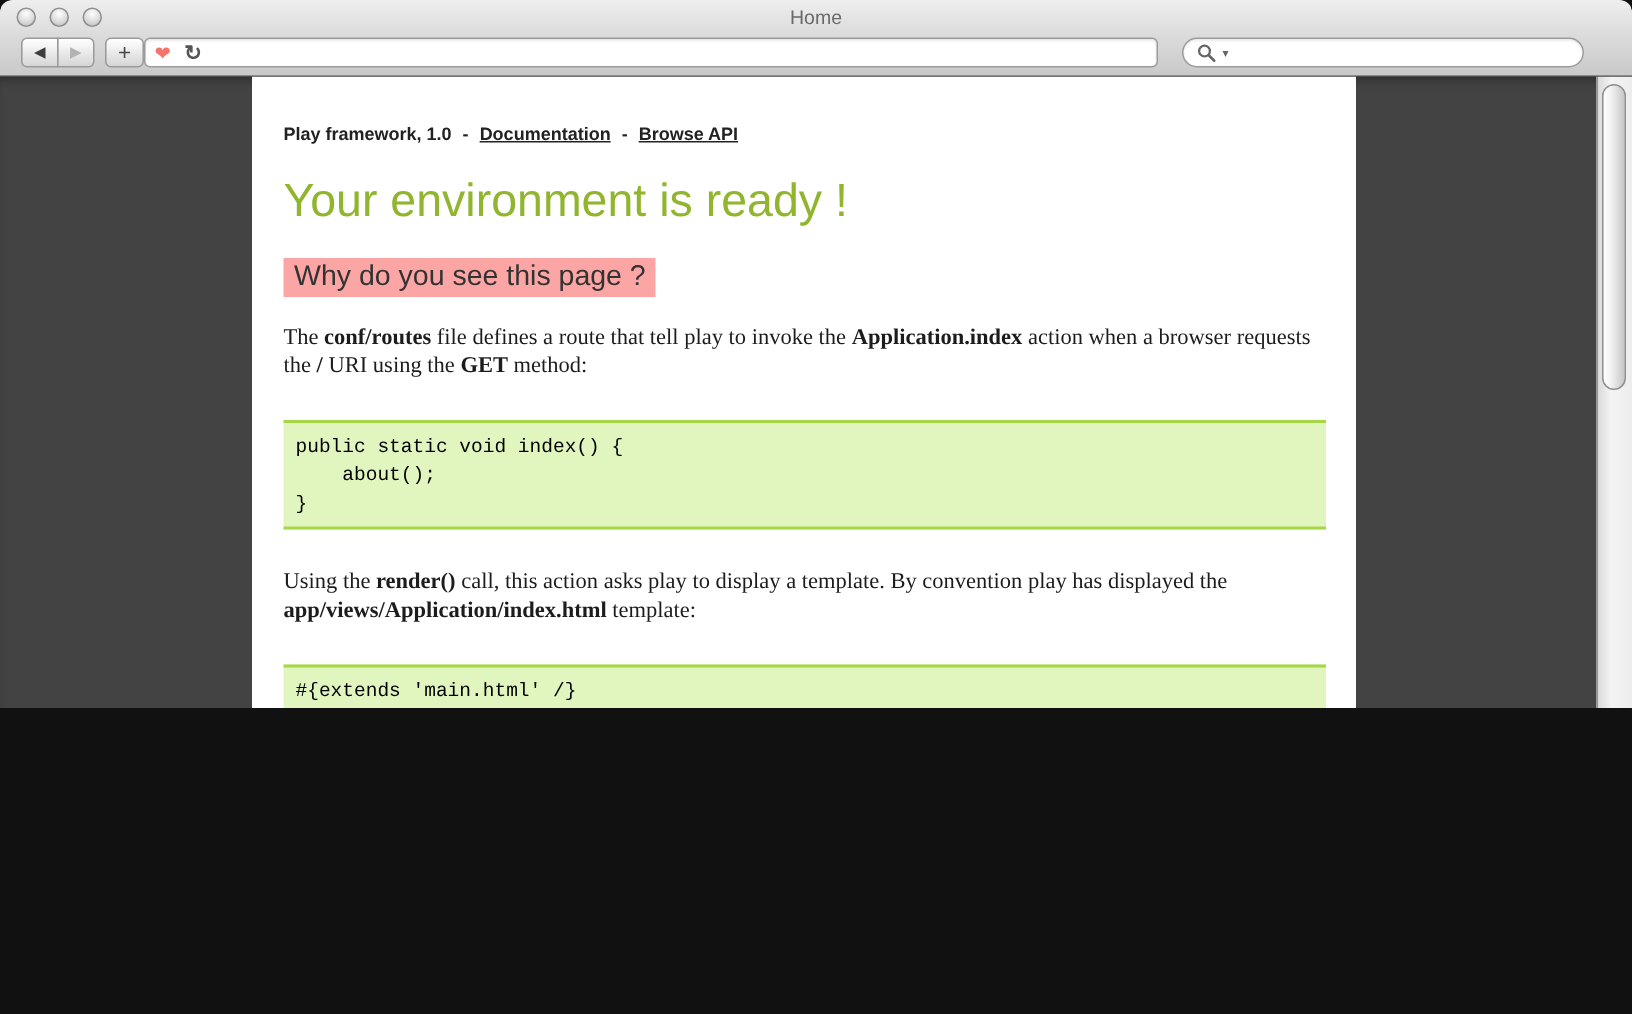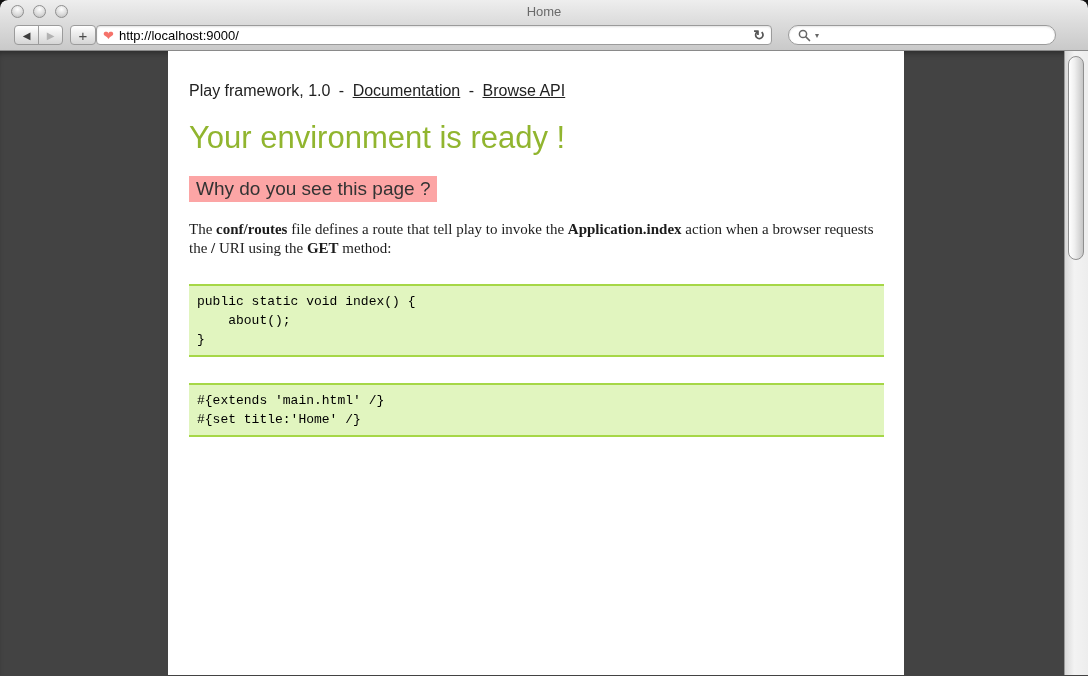--- a/index.html
+++ b/index.html
@@ -1,19 +1,19 @@
 <!DOCTYPE html>
 <html><head>
 <meta charset="utf-8">
 <style>
   * { margin: 0; padding: 0; box-sizing: border-box; }
   html, body { width: 1088px; height: 676px; overflow: hidden; background: #111; }
   body { font-family: "Liberation Sans", sans-serif; }
 
-  .window { width: 1088px; height: 676px; border-radius: 8px 8px 0 0; overflow: hidden; background: #434343; }
+  .window { width: 1088px; height: 472px; border-radius: 8px 8px 0 0; overflow: hidden; background: #434343; }
 
   
   .chrome {
     height: 51px;
     background: linear-gradient(#eeeeee, #dcdcdc 45%, #c9c9c9);
     border-bottom: 1px solid #8a8a8a;
     border-radius: 8px 8px 0 0;
     position: relative;
   }
   .titlebar { height: 22px; position: relative; }
@@ -81,21 +81,21 @@
     border-radius: 8px; border: 1px solid #8f8f8f;
     background: linear-gradient(90deg, #ffffff, #efefef 40%, #c6c6c6);
   }
 
   
   .content {
     margin-left: 168px; width: 736px; min-height: 100%;
     background: #ffffff; padding: 31px 20px 40px 21px;
     color: #1c1c1c;
   }
-  .meta { font-size: 16px; color: #222; margin-bottom: 20px; }
+  .meta { font-size: 12px; color: #222; margin-bottom: 20px; font-weight: bold; }
   .meta a { color: #222; }
   .sep { margin: 0 4px; }
   h1.page-title { font-size: 31px; font-weight: normal; color: #91b52f; margin-bottom: 20px; letter-spacing: 0; }
   .intro { font-size: 15px; line-height: 19px; margin-bottom: 28px; }
   .intro a { color: #1c1c1c; }
   h2.section-heading {
     display: inline-block; font-size: 19px; font-weight: normal; color: #333;
     background: #fca5a5; padding: 2px 7px; margin-bottom: 18px;
   }
   .section-heading-wrap { margin-bottom: 0; }
@@ -130,21 +130,20 @@
       </div>
       <div class="tb-btn nav-fwd">
         <span>▶</span>
       </div>
       <div class="tb-btn new-btn">
         <span>+</span>
       </div>
 
       <div class="url-field">
         <span class="favicon">❤</span>
-        <input class="url-input" type="text" value="http://localhost:9000/" style="">
         <span class="reload">↻</span>
       </div>
 
       <div class="search-field">
         <span class="mag">
           <svg width="13" height="13" viewBox="0 0 13 13">
             <circle cx="5" cy="5" r="3.6" fill="none" stroke="#666" stroke-width="1.5"></circle>
             <line x1="8" y1="8" x2="11.5" y2="11.5" stroke="#666" stroke-width="1.7" stroke-linecap="round"></line>
           </svg>
         </span>
@@ -173,20 +172,21 @@
       </div>
 
       <p class="body-para">The <b>conf/routes</b> file defines a route that tell play to invoke the <b>Application.index</b> action when a browser requests the <b>/</b> URI using the <b>GET</b> method:</p>
 
 
 
       <pre class="code-block">public static void index() {
     about();
 }</pre>
 
+      <p class="body-para">Using the <b>render()</b> call, this action asks play to display a template. By convention play has displayed the <b>app/views/Application/index.html</b> template:</p>
 
       <pre class="code-block">#{extends 'main.html' /}
 #{set title:'Home' /}</pre>
 
     </div>
 
     <div class="scrollbar">
       <div class="scroll-thumb"></div>
     </div>
 

